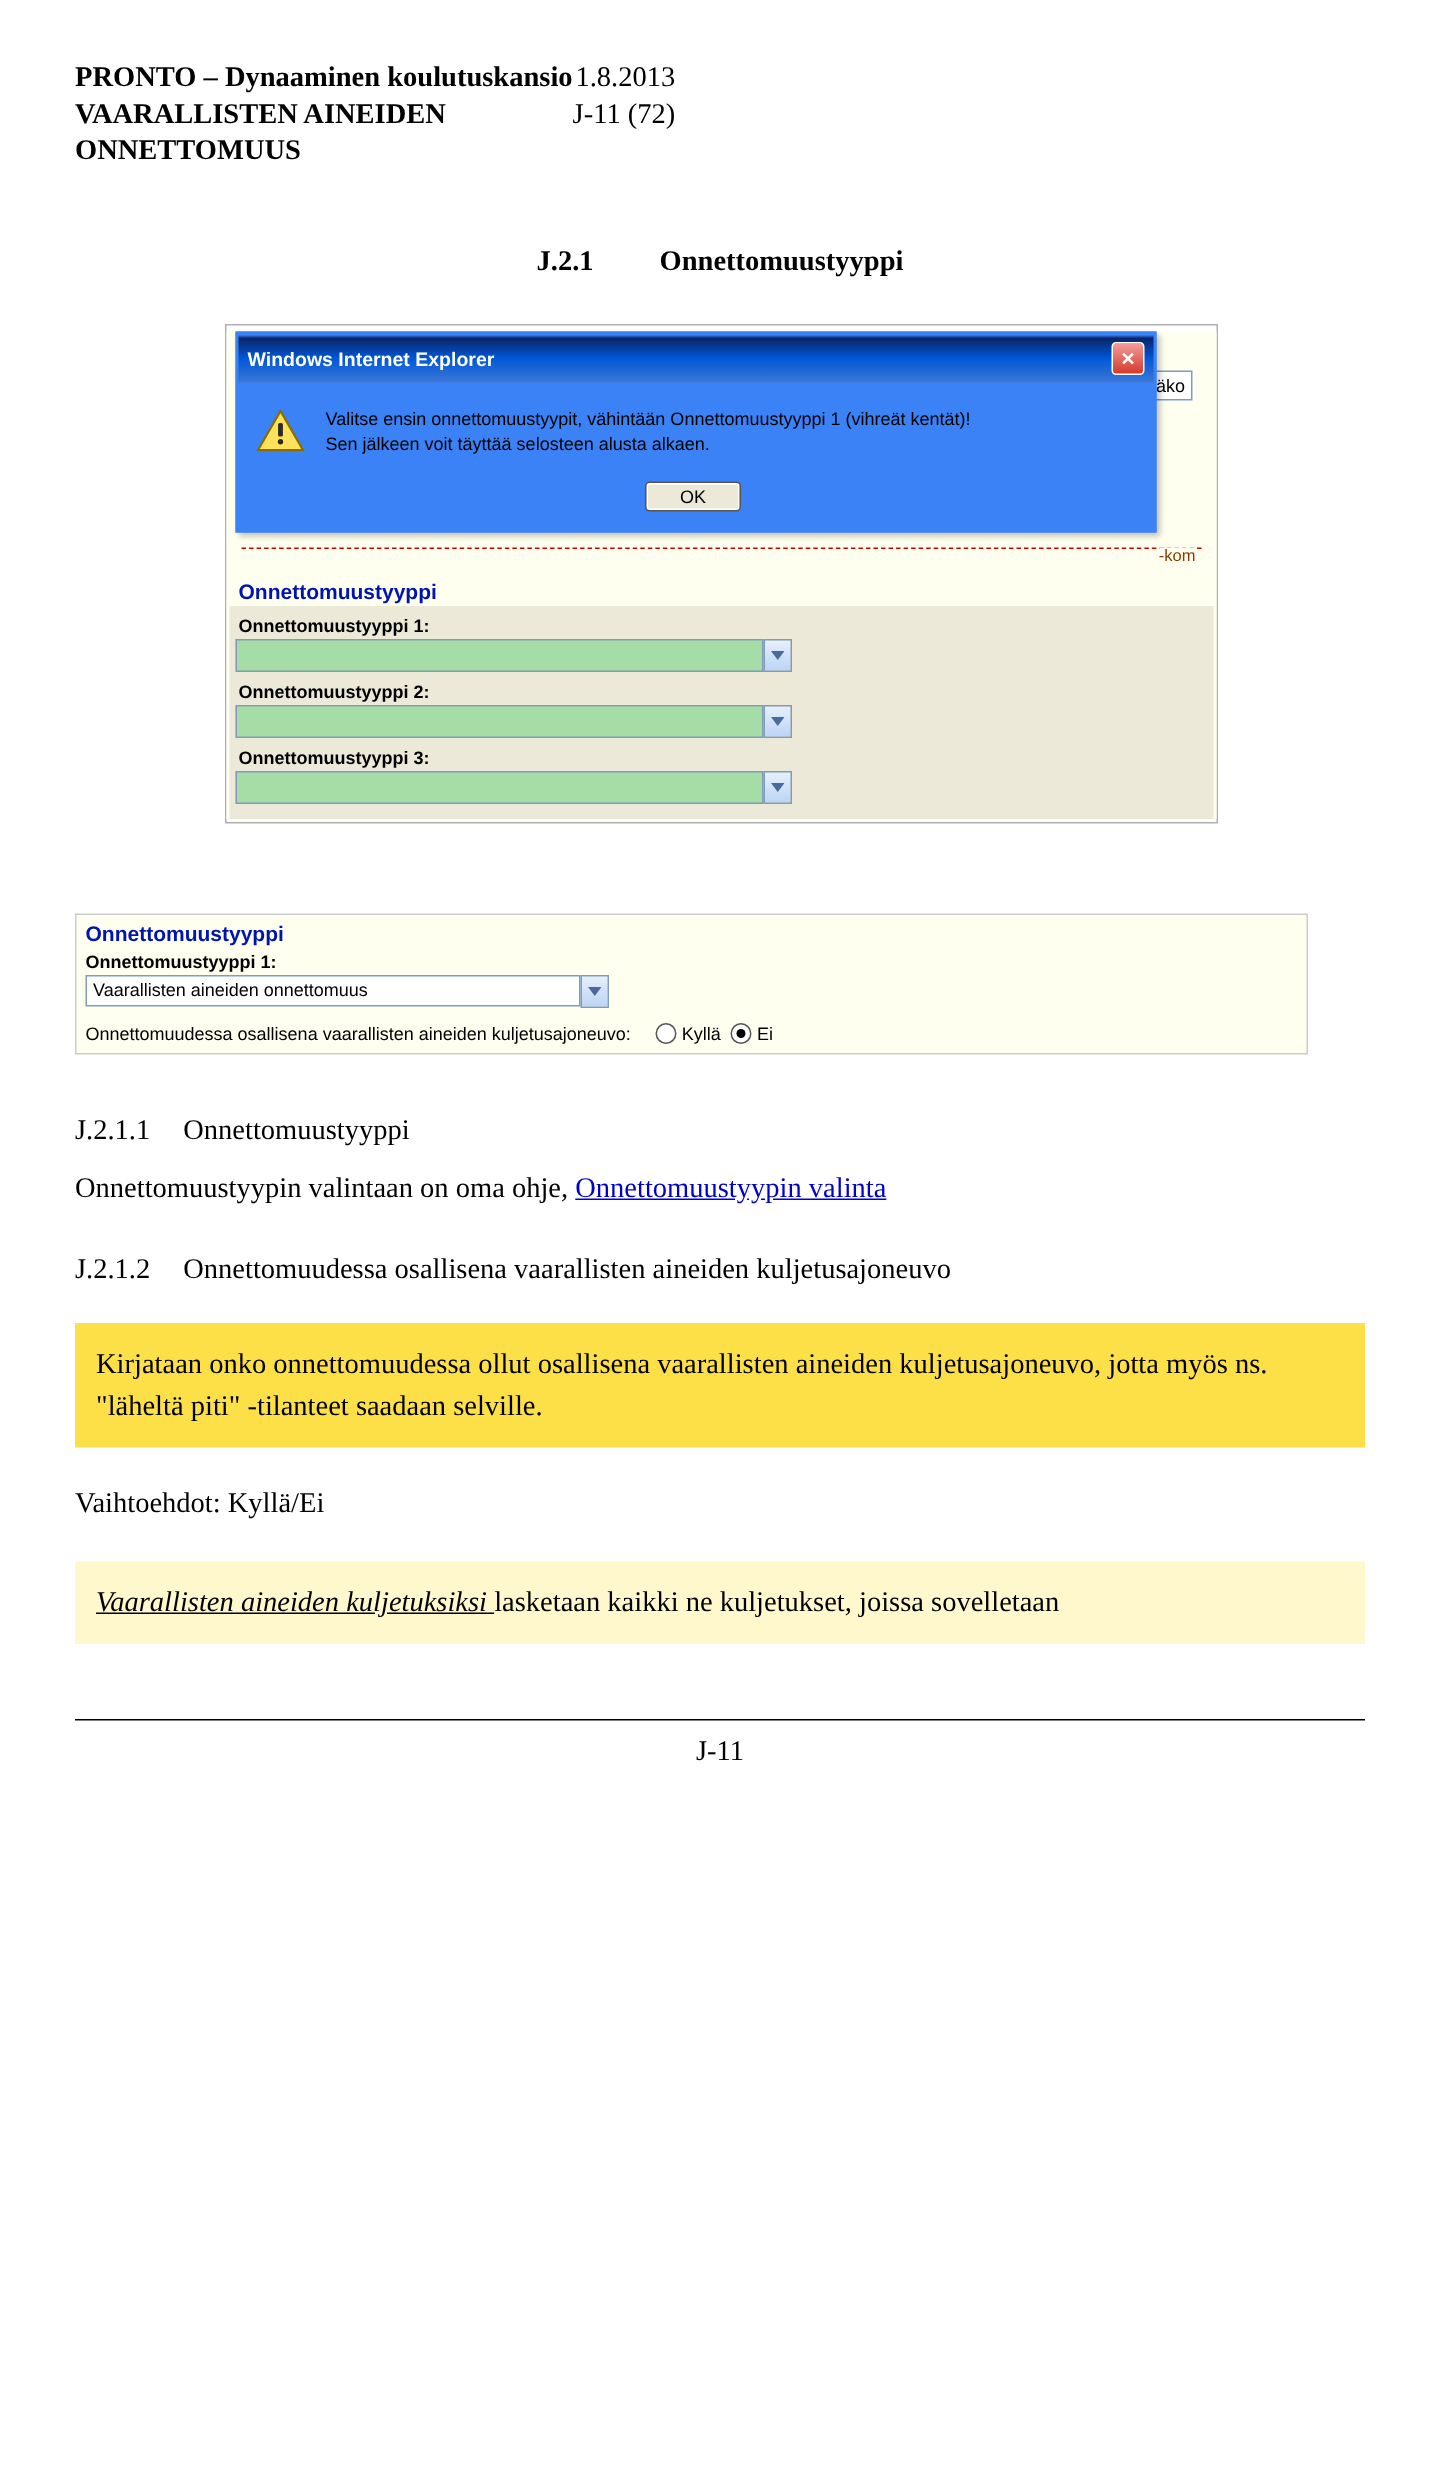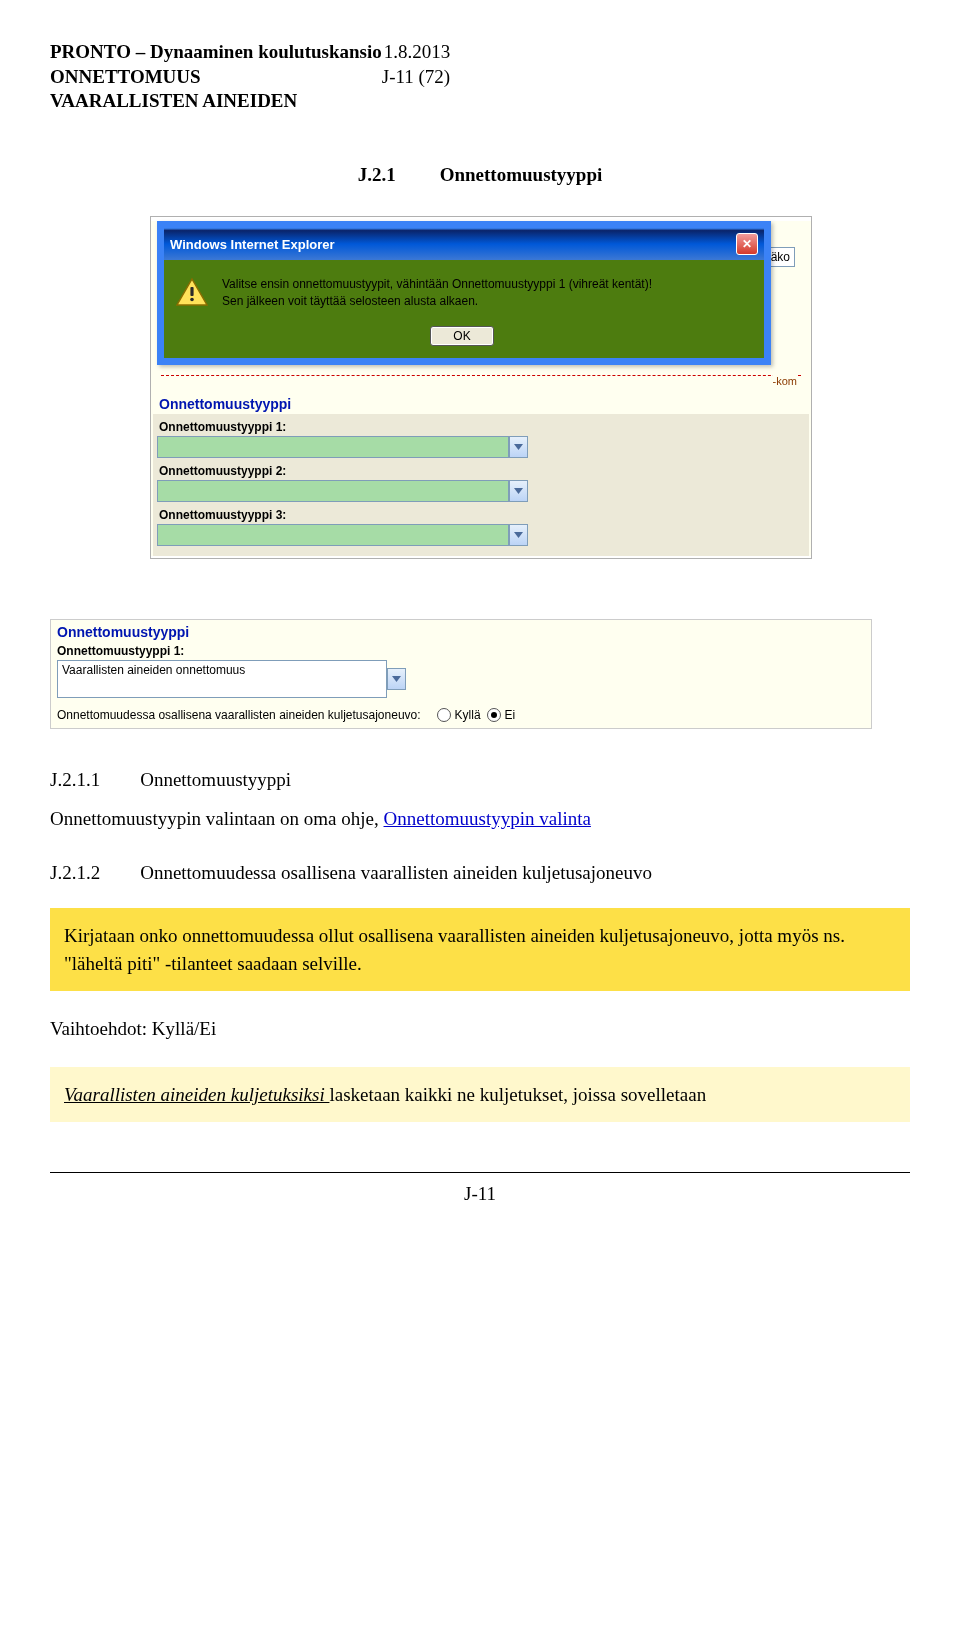--- a/index.html
+++ b/index.html
@@ -56,22 +56,22 @@
     top: 26px;
     background: #fff;
     border: 1px solid #7f9db9;
     font-family: Arial, sans-serif;
     font-size: 12px;
     padding: 2px 4px;
   }
   .dialog {
     position: relative;
     margin: 4px 40px 10px 6px;
-    border: 7px solid #3b82f6;
-    background: #4d7c0f;
+    border: 2px solid #3b82f6;
+    background: #3b82f6;
     box-shadow: 2px 2px 4px rgba(0,0,0,0.25);
   }
   .titlebar {
     background: linear-gradient(to bottom, #3c8cff 0%, #0a246a 8%, #0058d8 50%, #3c78d4 100%);
     color: #fff;
     font-family: "Tahoma", Arial, sans-serif;
     font-size: 13px;
     font-weight: bold;
     padding: 5px 6px;
     display: flex;
@@ -187,21 +187,21 @@
     font-weight: bold;
     padding: 2px 6px;
   }
   .shot2-dd-wrap {
     padding: 0 6px 4px 6px;
     display: flex;
     align-items: center;
   }
   .shot2-dd {
     flex: 0 0 330px;
-    height: 38px;
+    height: 21px;
     background: #fff;
     border: 1px solid #7f9db9;
     font-size: 12px;
     padding: 2px 4px;
     box-sizing: border-box;
     line-height: 14px;
   }
   .radiorow {
     padding: 6px 6px 6px 6px;
     display: flex;
@@ -224,21 +224,21 @@
     width: 6px;
     height: 6px;
     border-radius: 50%;
     background: #000;
   }
 
   
   .sub-heading {
     margin: 30px 0 10px 0;
   }
-  .sub-heading .sn { display:inline-block; margin-right: 36px; font-size: 19px; }
+  .sub-heading .sn { display:inline-block; margin-right: 18px; font-size: 19px; }
   .sub-heading .st { display:inline-block; font-size: 19px; }
   .para {
     font-size: 19px;
     line-height: 1.45;
     margin: 14px 0;
   }
   .link { color: #0000cc; text-decoration: underline; }
   .hl-blue {
     background: #fde047;
     padding: 14px 14px;
@@ -263,22 +263,22 @@
     text-align: center;
     font-size: 19px;
   }
 </style>
 </head>
 <body>
 
 <div class="header-row">
   <div class="header-left">
     <div>PRONTO – Dynaaminen koulutuskansio</div>
+    <div>VAARALLISTEN AINEIDEN</div>
     <div>ONNETTOMUUS</div>
-    <div>VAARALLISTEN AINEIDEN</div>
   </div>
   <div class="header-right">
     <div>1.8.2013</div>
     <div>J-11 (72)</div>
   </div>
 </div>
 
 <div class="section-heading">
   <span class="num">J.2.1</span>
   <span class="title">Onnettomuustyyppi</span>

